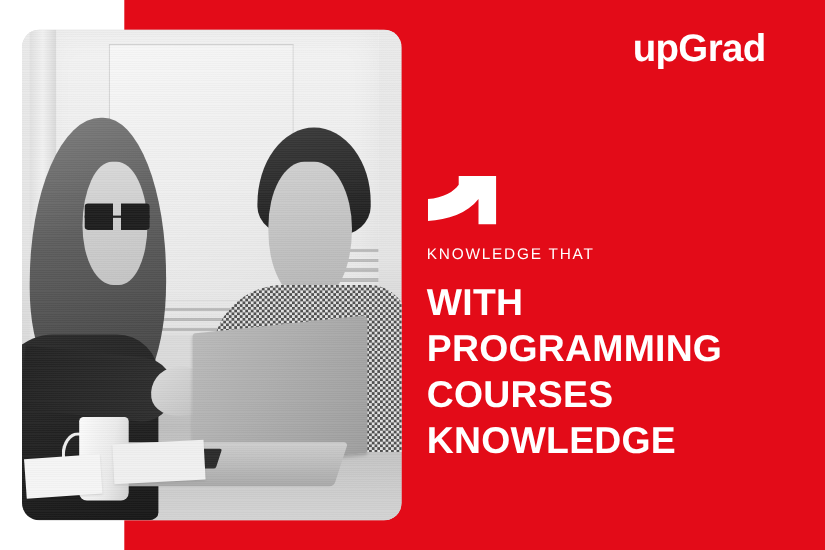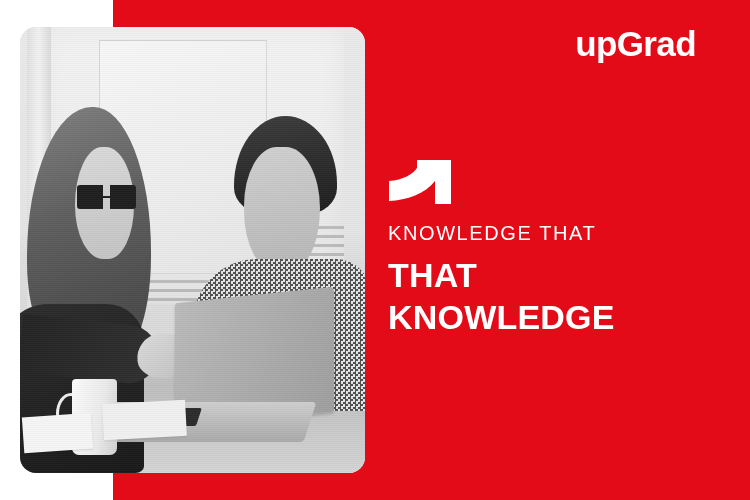--- a/index.html
+++ b/index.html
@@ -315,21 +315,21 @@
     left: 1px;
     top: 160px;
     width: 84px;
     height: 44px;
   }
   .eyebrow {
     position: absolute;
     left: 0;
     top: 222px;
     color: #ffffff;
-    font-size: 20px;
+    font-size: 14px;
     font-weight: normal;
     letter-spacing: 1.6px;
     white-space: nowrap;
   }
   .headline {
     position: absolute;
     left: 0;
     top: 254px;
     width: 345px;
     color: #ffffff;
@@ -391,18 +391,20 @@
 
     <div class="logomark">
       <svg width="84" height="44" viewBox="0 0 84 44" xmlns="http://www.w3.org/2000/svg">
         <path d="M28 0 H62 V44 H46 V21 C36 34 18 40 0 41 V21 C14 20 24 14 28 8 Z" fill="#ffffff"></path>
       </svg>
     </div>
 
     <div class="eyebrow">KNOWLEDGE THAT</div>
 
     <div class="headline">
-      <span class="headline-line">THAT</span>
+      <span class="headline-line">WITH</span>
+      <span class="headline-line">PROGRAMMING</span>
+      <span class="headline-line">COURSES</span>
       <span class="headline-line">KNOWLEDGE</span>
     </div>
 
   </div>
 </div>
 
 </body></html>

